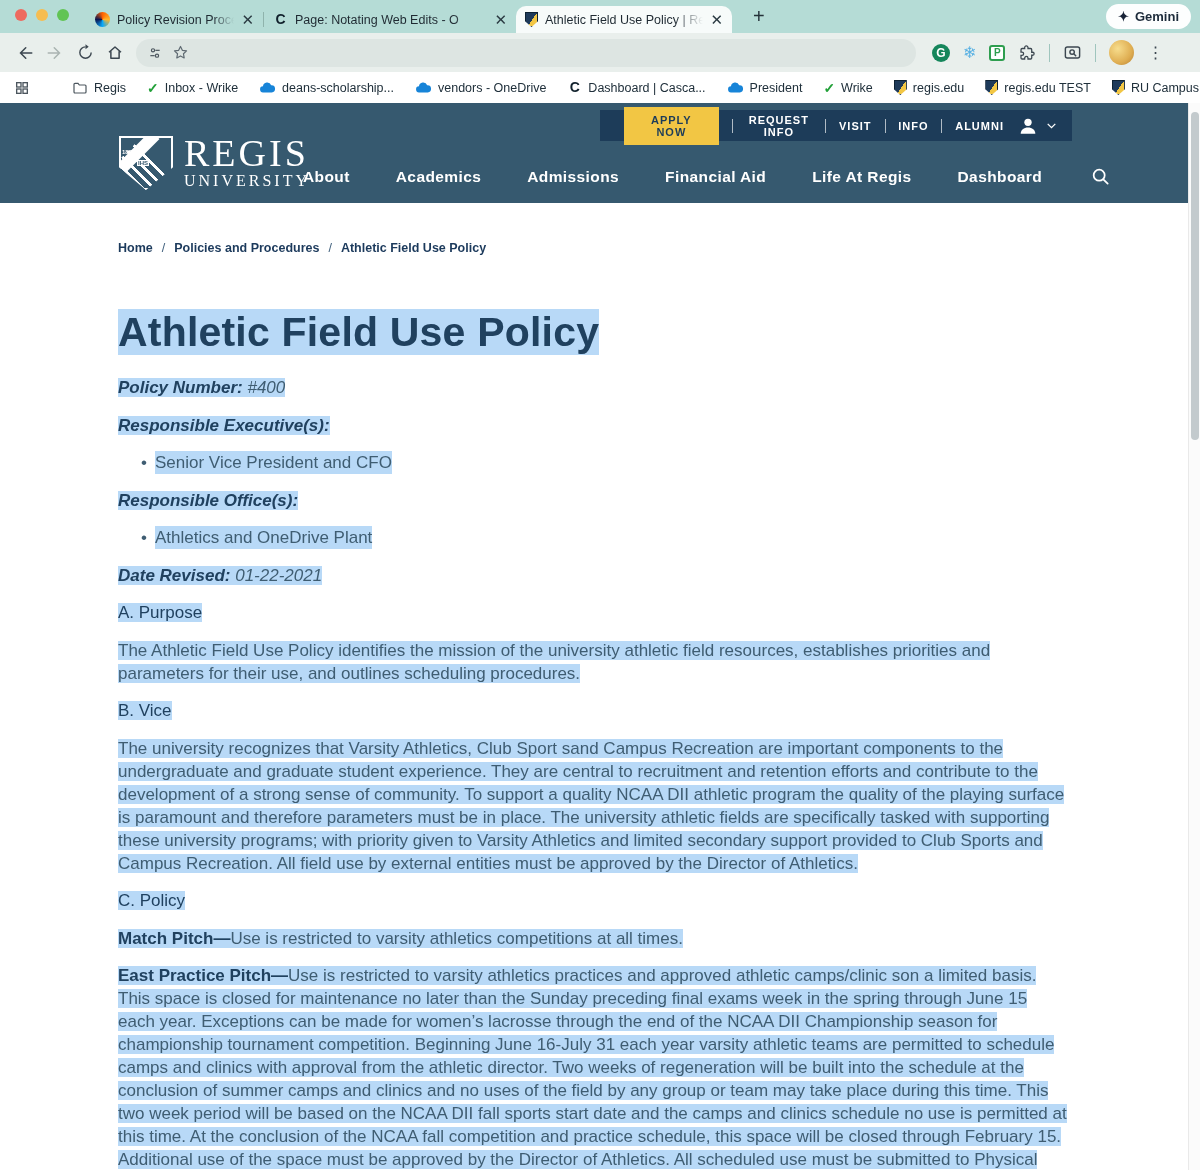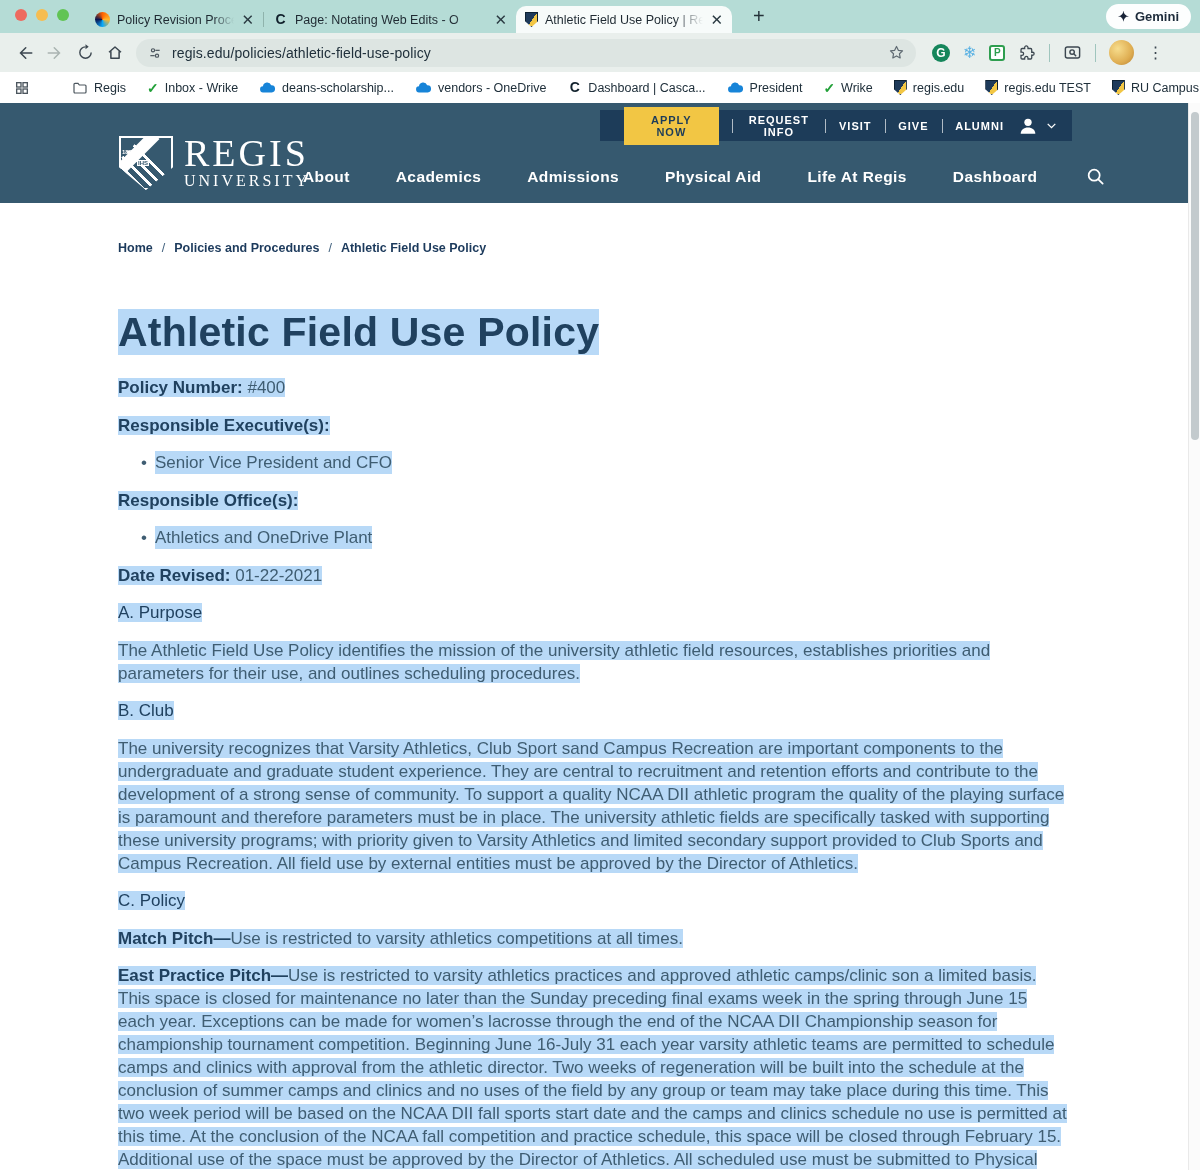--- a/index.html
+++ b/index.html
@@ -83,21 +83,21 @@
        font-size:15.5px;font-weight:700;color:#fff;letter-spacing:.4px;}
   .navsearch{margin-left:2px;display:flex;align-items:center;}
 
   
   main{margin:38px 0 0 118px;width:950px;}
   .breadcrumb{font-size:12.5px;font-weight:700;color:#1c3a5c;display:flex;gap:9px;align-items:center;}
   .crumb-sep{font-weight:400;color:#3f5f7c;}
   h1{margin:54px 0 20px;font-size:41px;line-height:47px;font-weight:700;color:var(--heading);letter-spacing:.2px;}
   .hl{background:var(--sel);}
   .meta-line,.body,.sechead{font-size:17px;line-height:23px;margin:0 0 14.5px;}
-  .meta-line{color:var(--text);}
+  .meta-line{color:var(--text);font-style:italic;}
   .lab,strong{font-weight:700;color:var(--heading);}
   .sechead{font-weight:400;color:var(--heading);}
   .body{color:var(--text);}
   .bullet-row{display:flex;margin:0 0 14.5px;font-size:17px;line-height:23px;color:var(--text);}
   .bullet-row .dot{width:14px;margin-left:23px;flex:0 0 auto;}
 
   
   .scrollbar{position:absolute;right:0;top:103px;bottom:0;width:12px;background:#fbfbfb;border-left:1px solid #e9e9e9;}
   .thumb{position:absolute;left:2px;top:9px;width:8px;height:328px;border-radius:5px;background:#c3cacd;}
 
@@ -162,21 +162,20 @@
     </button>
     <div class="urlbar">
       <span>
         <svg width="16" height="16" viewBox="0 0 24 24">
             <circle cx="9" cy="8" r="2.4" fill="none" stroke="#4c565e" stroke-width="1.8"></circle>
             <path d="M12.5 8H19" stroke="#4c565e" stroke-width="1.8"></path>
             <circle cx="15" cy="16" r="2.4" fill="none" stroke="#4c565e" stroke-width="1.8"></circle>
             <path d="M5 16h6.5" stroke="#4c565e" stroke-width="1.8"></path>
           </svg>
       </span>
-      <span class="url">regis.edu/policies/athletic-field-use-policy</span>
       <span>
         <svg width="17" height="17" viewBox="0 0 24 24">
             <path d="M12 3.5l2.6 5.4 5.9.8-4.3 4.1 1 5.9-5.2-2.8-5.2 2.8 1-5.9-4.3-4.1 5.9-.8z" fill="none" stroke="#5f6a72" stroke-width="1.7" stroke-linejoin="round"></path>
           </svg>
       </span>
     </div>
     <div class="ext">
       <span class="gcircle">G</span>
       <span class="snow">❄</span>
       <span class="pbox">P</span>
@@ -264,21 +263,21 @@
 </div>
 
 <div class="siteheader">
   <div class="utilbar">
     <button class="applybtn">APPLY NOW</button>
     <span class="usep"></span>
     <span class="ulink">REQUEST INFO</span>
     <span class="usep"></span>
     <span class="ulink">VISIT</span>
     <span class="usep"></span>
-    <span class="ulink">GIVE</span>
+    <span class="ulink">INFO</span>
     <span class="usep"></span>
     <span class="ulink">ALUMNI</span>
     <span class="account">
       <svg width="22" height="22" viewBox="0 0 24 24">
           <circle cx="12" cy="8" r="4" fill="#fff"></circle>
           <path d="M4 20.5c0-4.5 3.6-7 8-7s8 2.5 8 7z" fill="#fff"></path>
         </svg>
       <svg width="13" height="13" viewBox="0 0 24 24">
           <path d="M5 9l7 7 7-7" fill="none" stroke="#fff" stroke-width="2.4"></path>
         </svg>
@@ -295,21 +294,21 @@
     <div class="logotext">
       <div class="regis">REGIS</div>
       <div class="univ">UNIVERSITY</div>
     </div>
   </div>
 
   <nav class="mainnav">
     <span>About</span>
     <span>Academics</span>
     <span>Admissions</span>
-    <span>Physical Aid</span>
+    <span>Financial Aid</span>
     <span>Life At Regis</span>
     <span>Dashboard</span>
     <span class="navsearch">
       <svg width="21" height="21" viewBox="0 0 24 24">
           <circle cx="10.5" cy="10.5" r="6.3" fill="none" stroke="#fff" stroke-width="2"></circle>
           <path d="M15.2 15.2l5 5" stroke="#fff" stroke-width="2" stroke-linecap="round"></path>
         </svg>
     </span>
   </nav>
 </div>
@@ -337,21 +336,21 @@
   <div class="bullet-row">
     <span class="dot">•</span>
     <span class="hl">Athletics and OneDrive Plant</span>
   </div>
 
   <p class="meta-line"><span class="hl"><span class="lab">Date Revised:</span> <span>01-22-2021</span></span></p>
 
   <h3 class="sechead"><span class="hl">A. Purpose</span></h3>
   <p class="body"><span class="hl">The Athletic Field Use Policy identifies the mission of the university athletic field resources, establishes priorities and parameters for their use, and outlines scheduling procedures.</span></p>
 
-  <h3 class="sechead"><span class="hl">B. Club</span></h3>
+  <h3 class="sechead"><span class="hl">B. Vice</span></h3>
   <p class="body"><span class="hl">The university recognizes that Varsity Athletics, Club Sport sand Campus Recreation are important components to the undergraduate and graduate student experience. They are central to recruitment and retention efforts and contribute to the development of a strong sense of community. To support a quality NCAA DII athletic program the quality of the playing surface is paramount and therefore parameters must be in place. The university athletic fields are specifically tasked with supporting these university programs; with priority given to Varsity Athletics and limited secondary support provided to Club Sports and Campus Recreation. All field use by external entities must be approved by the Director of Athletics.</span></p>
 
   <h3 class="sechead"><span class="hl">C. Policy</span></h3>
   <p class="body"><span class="hl"><strong>Match Pitch—</strong><span>Use is restricted to varsity athletics competitions at all times.</span></span></p>
   <p class="body"><span class="hl"><strong>East Practice Pitch—</strong><span>Use is restricted to varsity athletics practices and approved athletic camps/clinic son a limited basis. This space is closed for maintenance no later than the Sunday preceding final exams week in the spring through June 15 each year. Exceptions can be made for women’s lacrosse through the end of the NCAA DII Championship season for championship tournament competition. Beginning June 16-July 31 each year varsity athletic teams are permitted to schedule camps and clinics with approval from the athletic director. Two weeks of regeneration will be built into the schedule at the conclusion of summer camps and clinics and no uses of the field by any group or team may take place during this time. This two week period will be based on the NCAA DII fall sports start date and the camps and clinics schedule no use is permitted at this time. At the conclusion of the NCAA fall competition and practice schedule, this space will be closed through February 15. Additional use of the space must be approved by the Director of Athletics. All scheduled use must be submitted to Physical Plant to accommodate weekly</span></span></p>
 </main>
 
 <div class="scrollbar">
   <div class="thumb"></div>
 </div>

